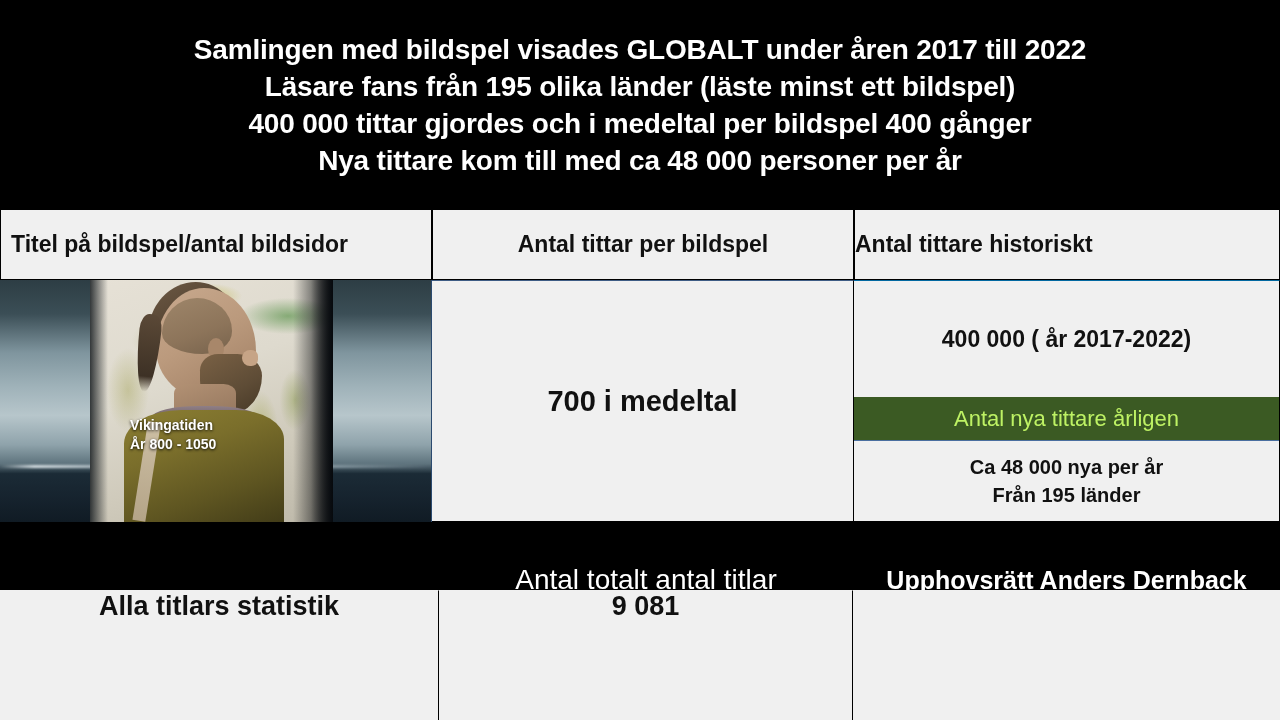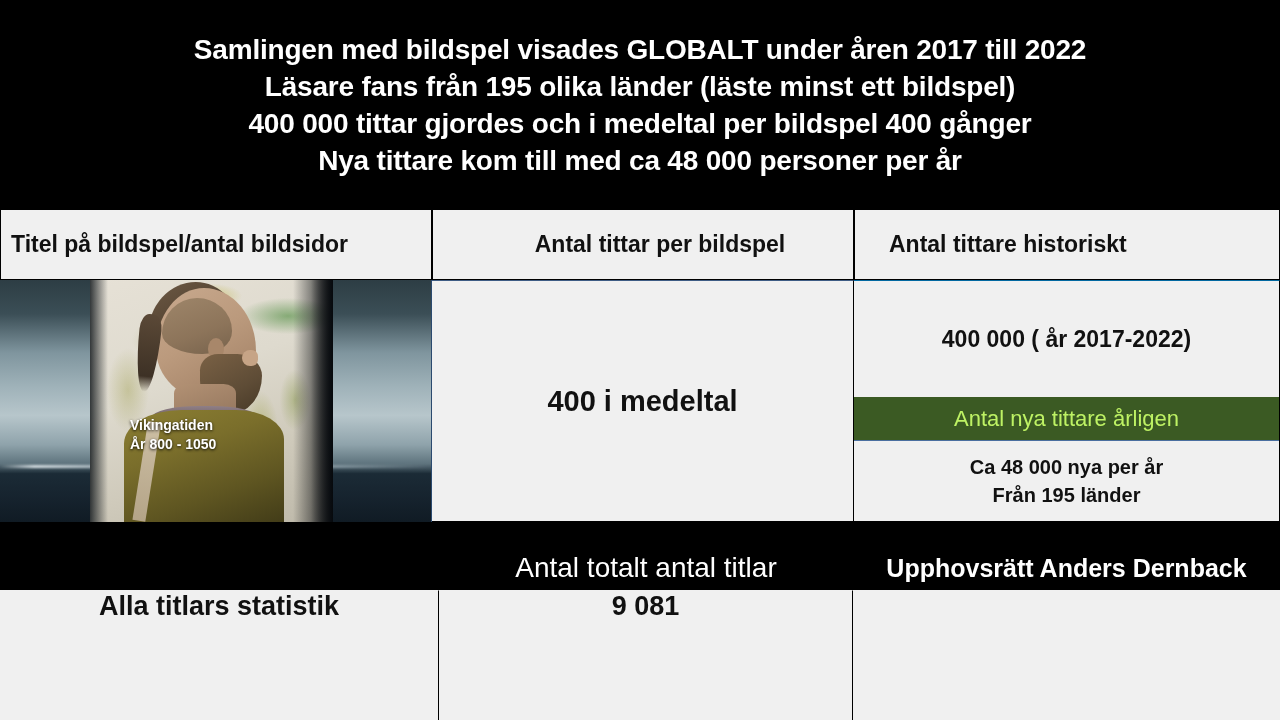--- a/index.html
+++ b/index.html
@@ -36,21 +36,20 @@
   #table-header {
     position:absolute; left:0; top:209px; width:1280px; height:71px;
     display:flex;
     background:#000;
   }
   .hdr-cell {
     background:#f0f0f0;
     border:1px solid #000;
     display:flex; align-items:center;
     height:71px;
-    padding-left:34px;
   }
   .hdr-1 { width:432px; justify-content:flex-start; padding-left:10px; }
   .hdr-2 { width:422px; justify-content:center; }
   .hdr-3 { width:426px; justify-content:flex-start; }
   .hdr-cell span {
     font-weight:bold; font-size:23px; color:#111;
     white-space:nowrap;
   }
 
   
@@ -221,21 +220,21 @@
   }
   #rc-band span { font-size:22px; color:#bef264; white-space:nowrap; }
   #rc-bottom {
     flex:1; display:flex; flex-direction:column;
     align-items:center; justify-content:center;
   }
   #rc-bottom div { font-weight:bold; font-size:20px; color:#111; line-height:28px; white-space:nowrap; }
 
   
   #black-band {
-    position:absolute; left:0; top:534px; width:1280px; height:68px;
+    position:absolute; left:0; top:546px; width:1280px; height:68px;
     background:#000;
   }
   #band-mid {
     position:absolute; left:439px; top:0; width:414px; height:68px;
     display:flex; align-items:center; justify-content:center;
   }
   #band-mid span { color:#fff; font-size:28px; white-space:nowrap; }
   #band-right {
     position:absolute; left:853px; top:0; width:427px; height:68px;
     display:flex; align-items:center; justify-content:center;
@@ -308,21 +307,21 @@
           <div class="photo-shadow-right"></div>
         </div>
         <div class="caption">
           <div>Vikingatiden</div>
           <div>År 800 - 1050</div>
         </div>
       </div>
     </div>
 
     <div id="mid-cell">
-      <span>400 i medeltal</span>
+      <span>700 i medeltal</span>
     </div>
 
     <div id="right-cell">
       <div id="rc-top">
         <span>400 000 ( år 2017-2022)</span>
       </div>
       <div id="rc-band" style="background: rgb(59, 90, 35);">
         <span>Antal nya tittare årligen</span>
       </div>
       <div id="rc-bottom">

